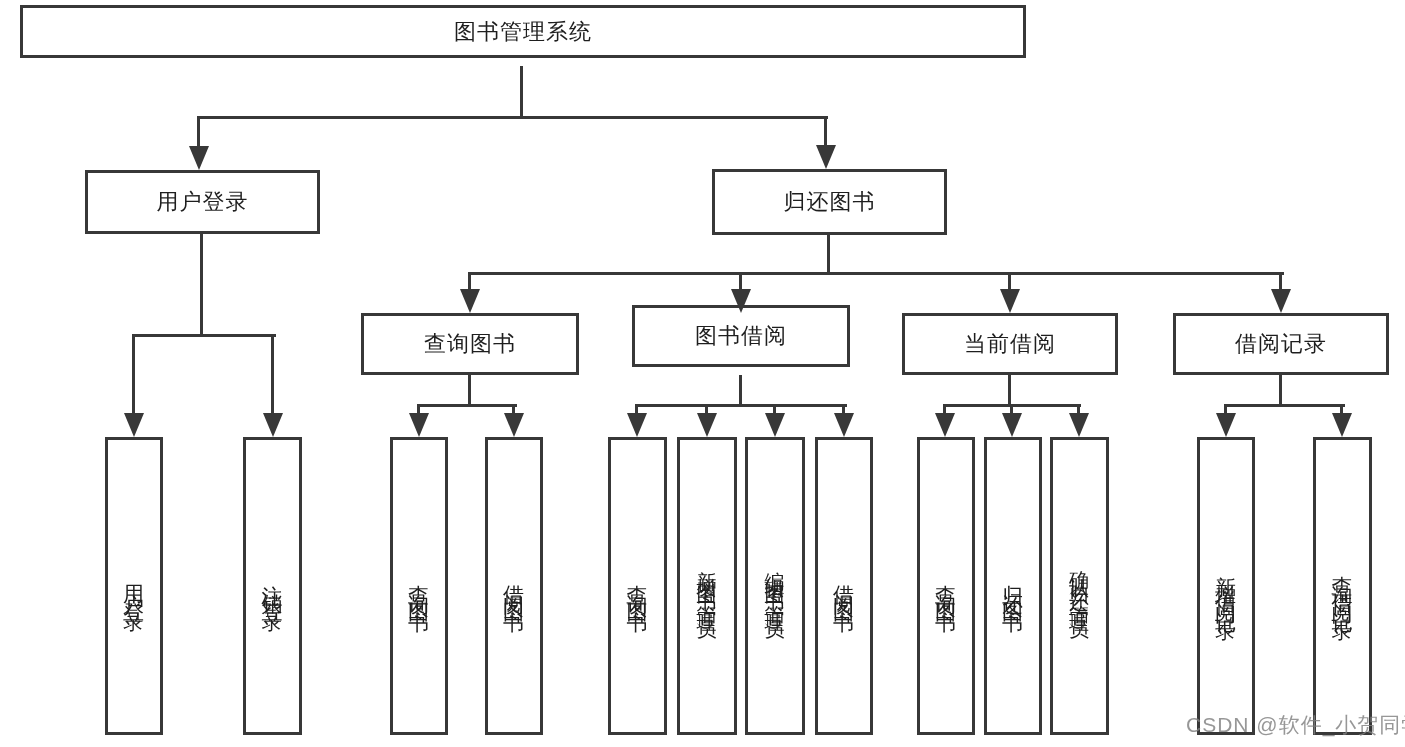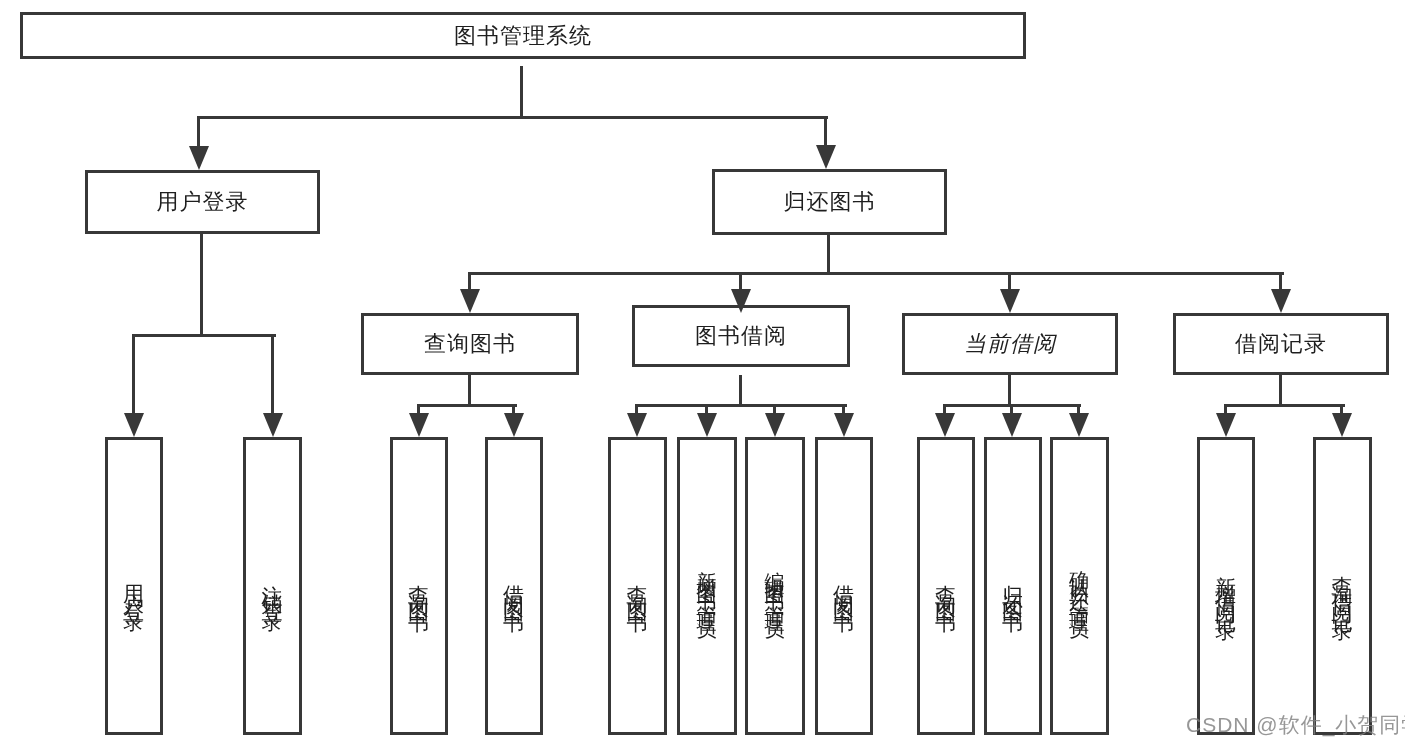--- a/index.html
+++ b/index.html
@@ -28,38 +28,38 @@
   #watermark{
     position:absolute;left:1186px;top:711px;font-size:21px;color:rgba(128,128,128,0.82);
     letter-spacing:1px;white-space:nowrap;z-index:20;
   }
 </style>
 </head>
 <body>
 
 <div id="stage">
 
-  <div class="box" style="left:20px;top:12px;width:1006px;height:47px;justify-content:center;">
+  <div class="box" style="left:20px;top:5px;width:1006px;height:53px;justify-content:center;">
     <span class="hlabel">图书管理系统</span>
   </div>
 
   <div class="box" style="left:85px;top:170px;width:235px;height:64px;">
     <span class="hlabel">用户登录</span>
   </div>
   <div class="box" style="left:712px;top:169px;width:235px;height:66px;">
     <span class="hlabel">归还图书</span>
   </div>
 
   <div class="box" style="left:361px;top:313px;width:218px;height:62px;">
     <span class="hlabel">查询图书</span>
   </div>
   <div class="box" style="left:632px;top:305px;width:218px;height:62px;">
     <span class="hlabel">图书借阅</span>
   </div>
-  <div class="box" style="left:902px;top:313px;width:216px;height:62px;font-style:italic;">
+  <div class="box" style="left:902px;top:313px;width:216px;height:62px;">
     <span class="hlabel">当前借阅</span>
   </div>
   <div class="box" style="left:1173px;top:313px;width:216px;height:62px;">
     <span class="hlabel">借阅记录</span>
   </div>
 
   <div class="box" style="left:105px;top:437px;width:58px;height:298px;">
     <span class="vlabel">用户登录</span>
   </div>
   <div class="box" style="left:243px;top:437px;width:59px;height:298px;">

